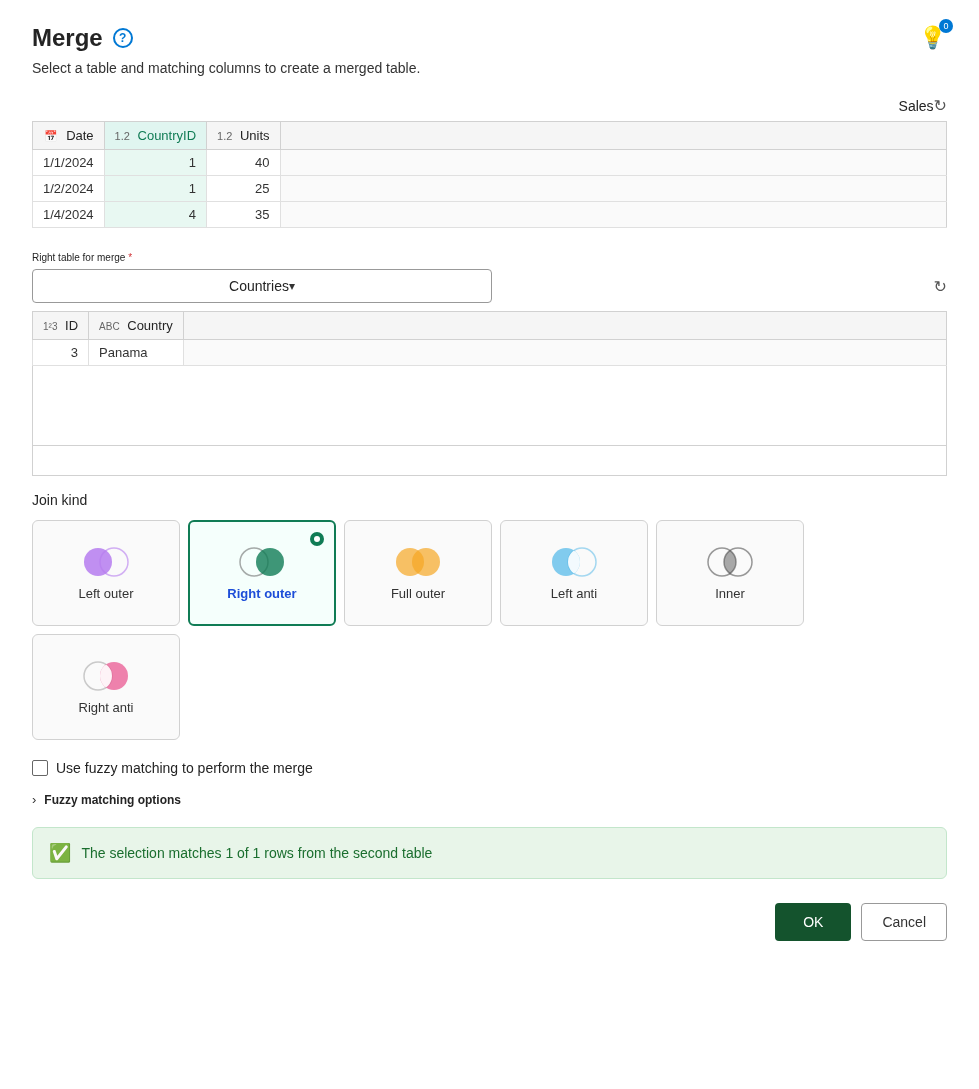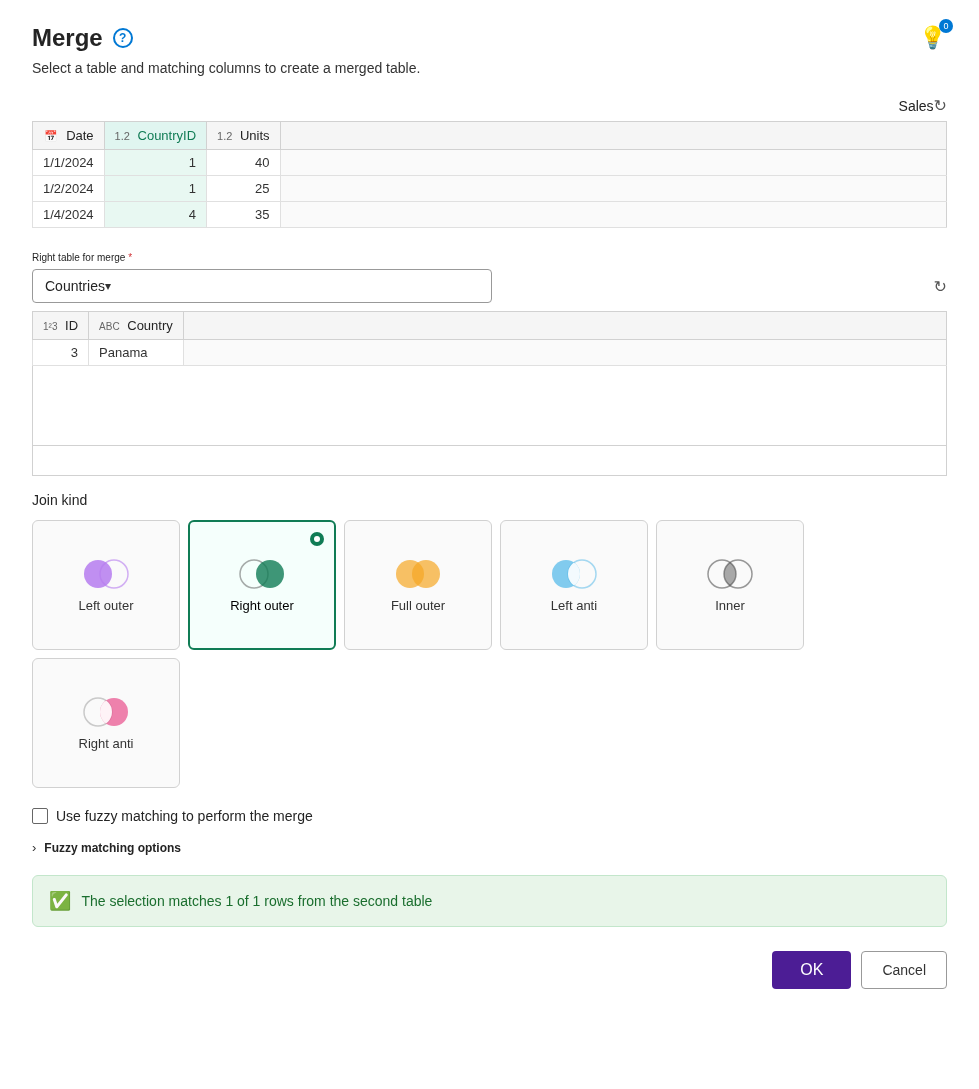--- a/index.html
+++ b/index.html
@@ -137,21 +137,21 @@
       margin-bottom: 8px;
     }
 
     .dropdown {
       width: 460px;
       border: 1px solid #999;
       border-radius: 4px;
       padding: 8px 12px;
       display: flex;
       align-items: center;
-      justify-content: flex-start;
+      justify-content: center;
       background: white;
       cursor: pointer;
       font-size: 14px;
     }
 
     .dropdown-chevron {
       font-size: 12px;
       color: #333;
     }
 
@@ -164,21 +164,21 @@
 
     .join-options {
       display: flex;
       gap: 8px;
       margin-bottom: 20px;
       flex-wrap: wrap;
     }
 
     .join-card {
       width: 148px;
-      height: 130px;
+      height: 106px;
       border: 1px solid #d1d1d1;
       border-radius: 6px;
       display: flex;
       flex-direction: column;
       align-items: center;
       justify-content: center;
       cursor: pointer;
       background: #fafafa;
       gap: 8px;
       position: relative;
@@ -189,22 +189,22 @@
       background: #f5fffc;
     }
 
     .join-card-label {
       font-size: 13px;
       color: #333;
       text-align: center;
     }
 
     .join-card.selected .join-card-label {
-      color: #000000;
-      font-weight: 400;
+      color: #1d4ed8;
+      font-weight: 700;
     }
 
     .selected-dot {
       position: absolute;
       top: 10px;
       right: 10px;
       width: 14px;
       height: 14px;
       background: #107c55;
       border-radius: 50%;
@@ -272,26 +272,26 @@
     }
 
     .footer-buttons {
       display: flex;
       justify-content: flex-end;
       gap: 10px;
       margin-top: 16px;
     }
 
     .btn-ok {
-      background: #4c1d95;
+      background: #14532d;
       color: white;
       border: none;
       border-radius: 4px;
       padding: 10px 28px;
-      font-size: 16px;
+      font-size: 14px;
       cursor: pointer;
       font-weight: 500;
     }
 
     .btn-cancel {
       background: white;
       color: #333;
       border: 1px solid #999;
       border-radius: 4px;
       padding: 10px 20px;

